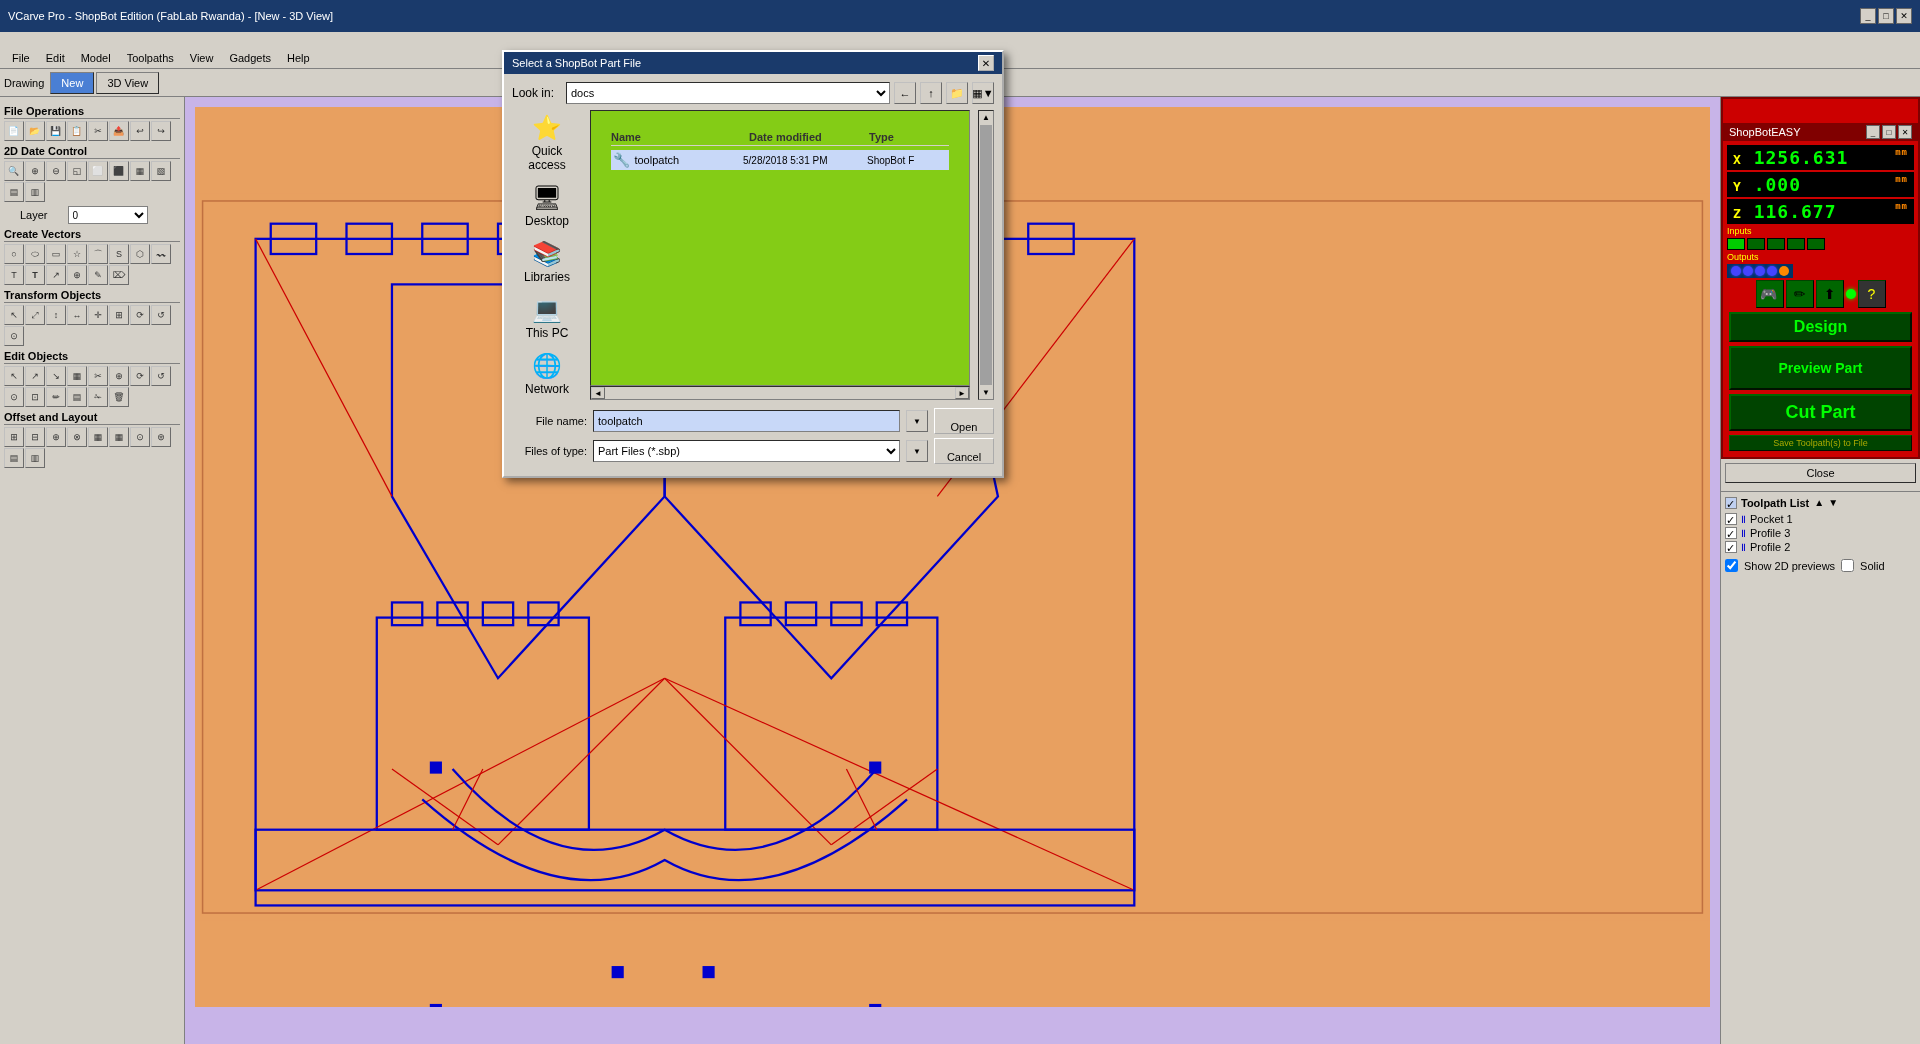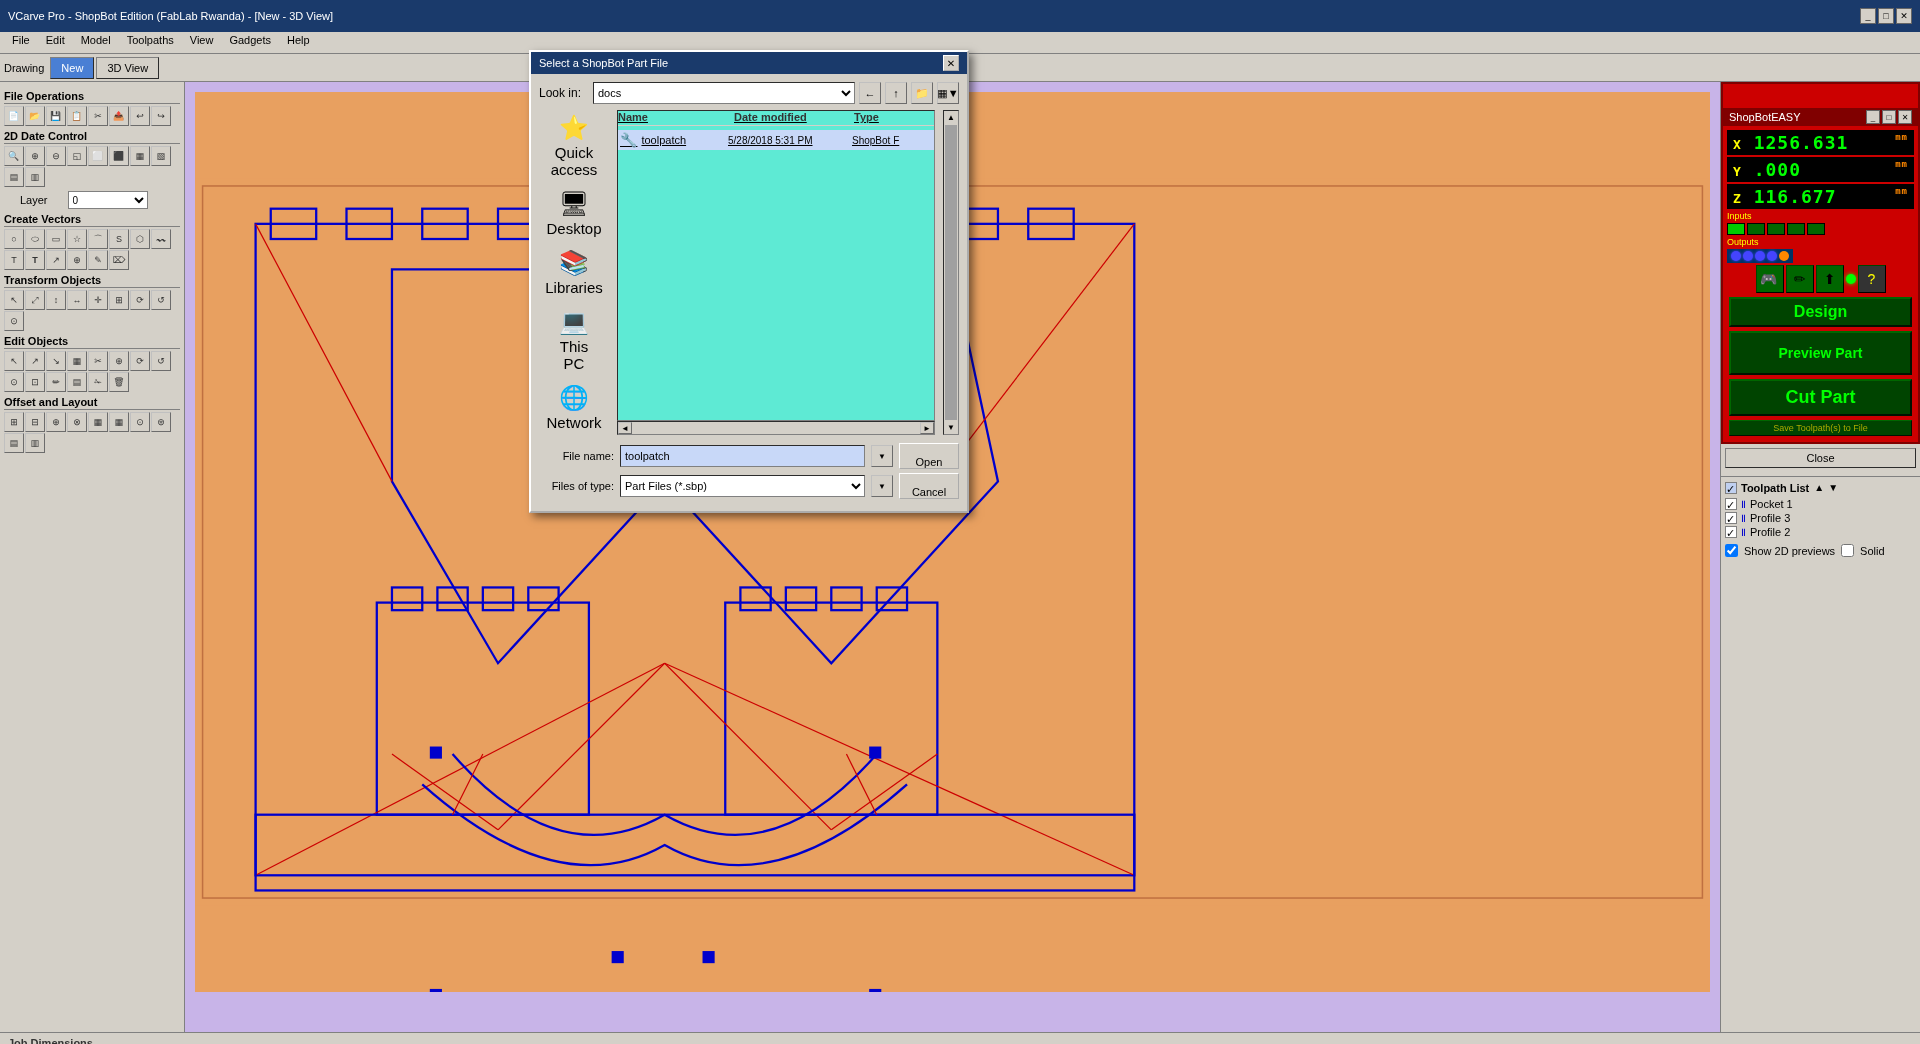--- a/index.html
+++ b/index.html
@@ -24,24 +24,25 @@
       border: 1px solid #666;
       display: flex; align-items: center; justify-content: center;
       font-size: 9px; color: #000; cursor: pointer;
     }
 
     
     .menu-bar {
       background: #d4d0c8;
       height: 22px;
       display: flex;
-      align-items: flex-start;
+      align-items: center;
       border-bottom: 1px solid #808080;
-      padding: 0 4px;
-      font-size: 11px;
+      padding: 8px 4px;
+      font-size: 11px;
+      margin-top: 15px;
     }
     .menu-item {
       padding: 2px 8px;
       cursor: pointer;
     }
 
     
     .toolbar-area {
       background: #d4d0c8;
       height: 28px;
@@ -267,22 +268,22 @@
     .dialog-overlay {
       position: fixed;
       top: 0; left: 0;
       width: 100%; height: 100%;
       z-index: 100;
       pointer-events: none;
     }
     .file-dialog {
       position: absolute;
       top: 50px;
-      left: 529px;
-      width: 440px;
+      left: 502px;
+      width: 502px;
       background: #d4d0c8;
       border: 2px outset #ffffff;
       box-shadow: 4px 4px 8px rgba(0,0,0,0.5);
       pointer-events: all;
     }
     .dialog-title-bar {
       background: #1a3a6b;
       color: white;
       padding: 3px 8px;
       display: flex;
@@ -336,29 +337,28 @@
     .nav-item {
       display: flex;
       flex-direction: column;
       align-items: center;
       gap: 2px;
       cursor: pointer;
       padding: 4px;
       width: 60px;
     }
     .nav-icon { font-size: 24px; }
-    .nav-label { font-size: 15px; text-align: center; }
+    .nav-label { font-size: 12px; text-align: center; }
 
     .dialog-file-area {
       flex: 1;
       border: 1px inset #808080;
-      background: #5eead4;
+      background: #84cc16;
       min-height: 180px;
-      padding: 0;
-      text-decoration: underline;
+      padding: 20px;
     }
     .file-list-header {
       display: flex;
       border-bottom: 1px solid #d4d0c8;
       padding-bottom: 2px;
       margin-bottom: 4px;
       font-size: 11px;
       font-weight: bold;
       color: #333;
     }

